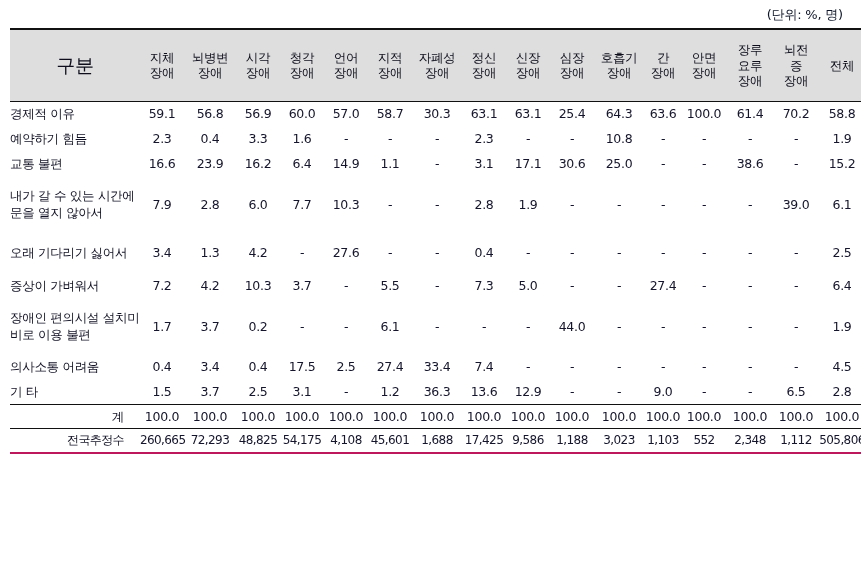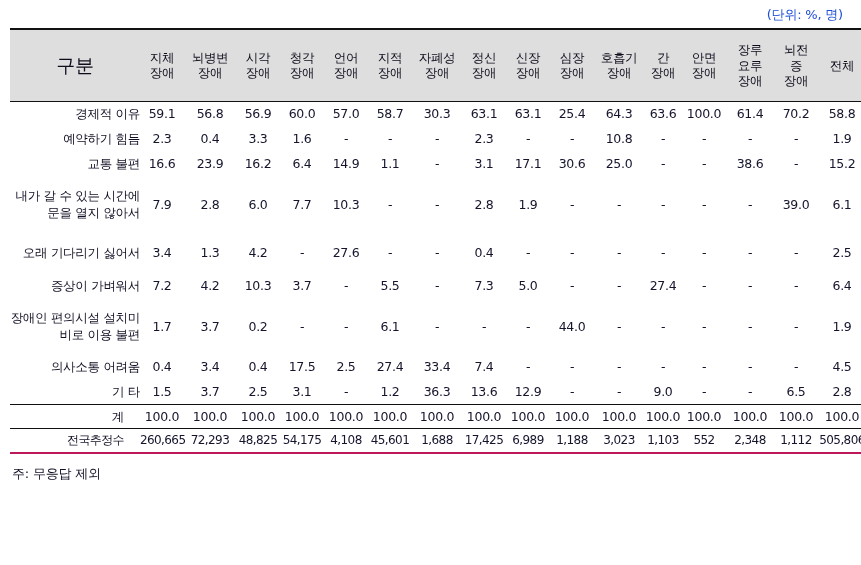--- a/index.html
+++ b/index.html
@@ -17,21 +17,21 @@
   }
   .page {
     position: relative;
     width: 861px;
     height: 565px;
     padding: 0 10px;
   }
   .unit-line {
     text-align: right;
     font-size: 13px;
-    color: #1d4ed8;
+    color: #0f172a;
     padding: 5px 8px 6px 0;
     letter-spacing: -0.2px;
     height: 28px;
     line-height: 20px;
   }
   table.stat {
     width: 841px;
     border-collapse: collapse;
     table-layout: fixed;
     font-size: 12.5px;
@@ -65,21 +65,21 @@
   }
   th .hd { display: block; white-space: nowrap; }
 
   tbody td {
     height: 25px;
     text-align: center;
     color: #14142c;
     font-size: 12.5px;
   }
   td.rowlabel {
-    text-align: right;
+    text-align: left;
     padding-left: 4px;
     font-size: 12.5px;
     line-height: 17px;
     color: #101024;
     letter-spacing: -0.4px;
     white-space: normal;
   }
   tr.tall td { height: 56px; }
   tr.tall2 td { height: 41px; }
   tr.tall3 td { height: 56px; }
@@ -384,26 +384,25 @@
         <tr class="estimate band-top bottom-rule">
           <td class="rowlabel right">전국추정수</td>
           <td>260,665</td>
           <td>72,293</td>
           <td>48,825</td>
           <td>54,175</td>
           <td>4,108</td>
           <td>45,601</td>
           <td>1,688</td>
           <td>17,425</td>
-          <td>6,989</td>
+          <td>9,586</td>
           <td>1,188</td>
           <td>3,023</td>
           <td>1,103</td>
           <td>552</td>
           <td>2,348</td>
           <td>1,112</td>
           <td>505,806</td>
         </tr>
       </tbody>
   </table>
 
-  <div class="note">주: 무응답 제외</div>
 </div>
 
 </body></html>

